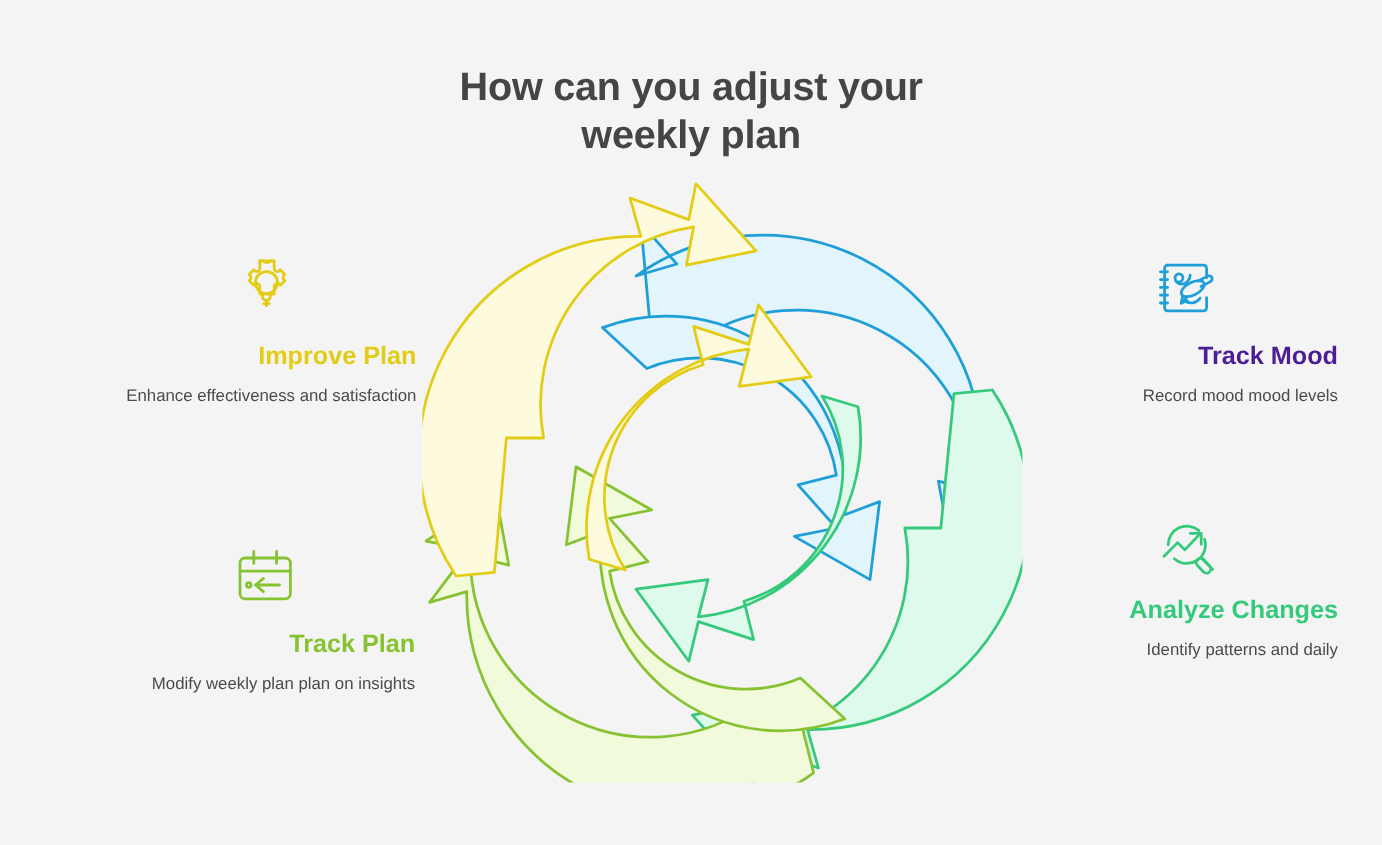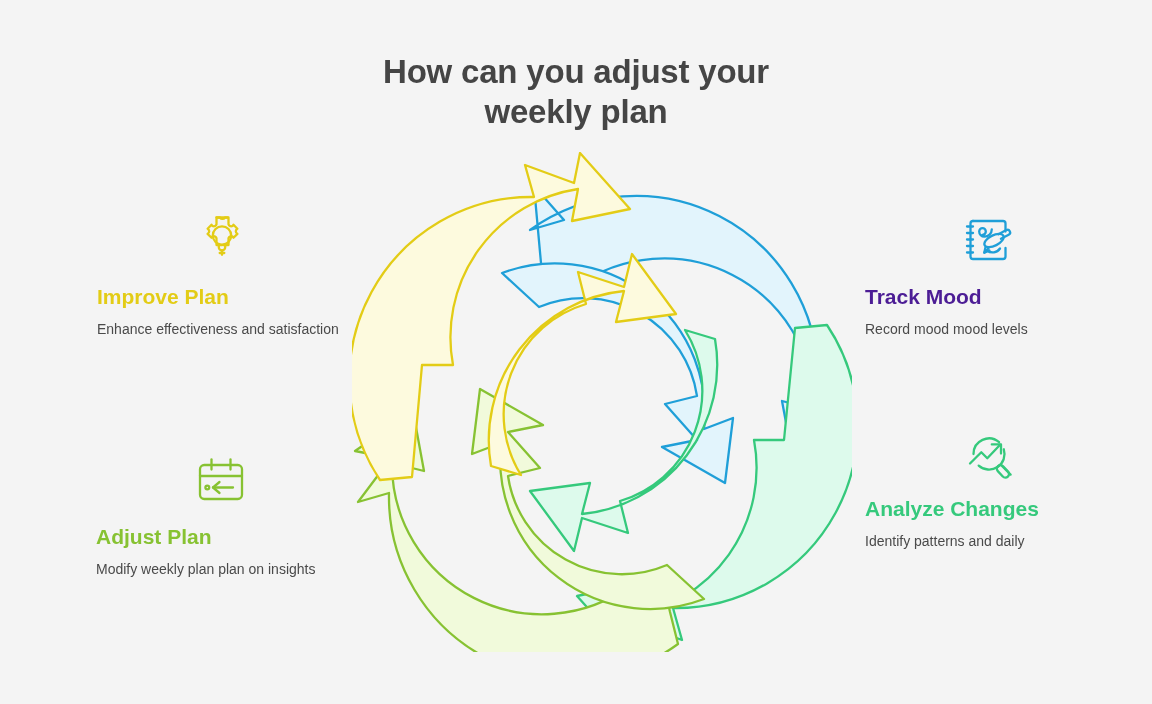--- a/index.html
+++ b/index.html
@@ -25,21 +25,21 @@
     font-weight: bold;
     color: #454545;
     line-height: 1.22;
     letter-spacing: -0.2px;
   }
   #page-title .line2 { display: block; text-align: center; }
 
   .quadrant {
     position: absolute;
     width: 250px;
-    text-align: left;
+    text-align: right;
   }
   .q-icon {
     display: block;
     margin: 0 auto 10px auto;
     width: 64px;
     height: 64px;
   }
   .q-title {
     font-size: 21px;
     font-weight: bold;
@@ -238,15 +238,15 @@
     <svg width="64" height="64" viewBox="0 0 64 64" fill="none" stroke="#87c232" stroke-width="2.3" stroke-linejoin="round" stroke-linecap="round">
       <rect x="11" y="17" width="42" height="34" rx="4.2"></rect>
       <path d="M11 28 h42"></path>
       <path d="M22.5 11.5 v10"></path>
       <path d="M41.5 11.5 v10"></path>
       <path d="M24 39.5 h20"></path>
       <path d="M30.5 34 l-6.5 5.5 l6.5 5.5"></path>
       <circle cx="18.3" cy="39.5" r="1.9"></circle>
     </svg>
   </span>
-  <p class="q-title" style="color:#87c232">Adjust Plan</p>
+  <p class="q-title" style="color:#87c232">Track Plan</p>
   <p class="q-desc">Modify weekly plan plan on insights</p>
 </div>
 
 </body></html>

